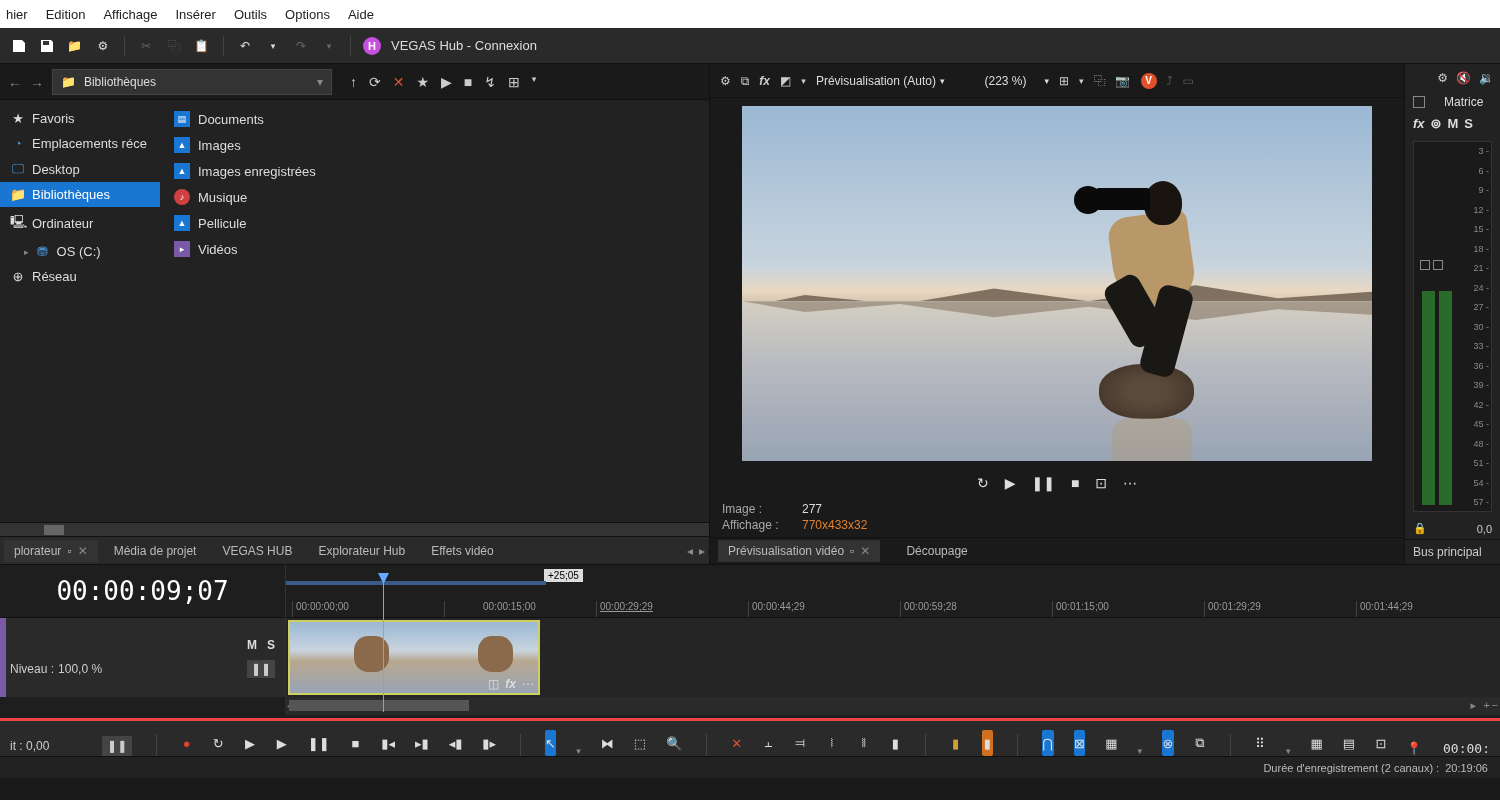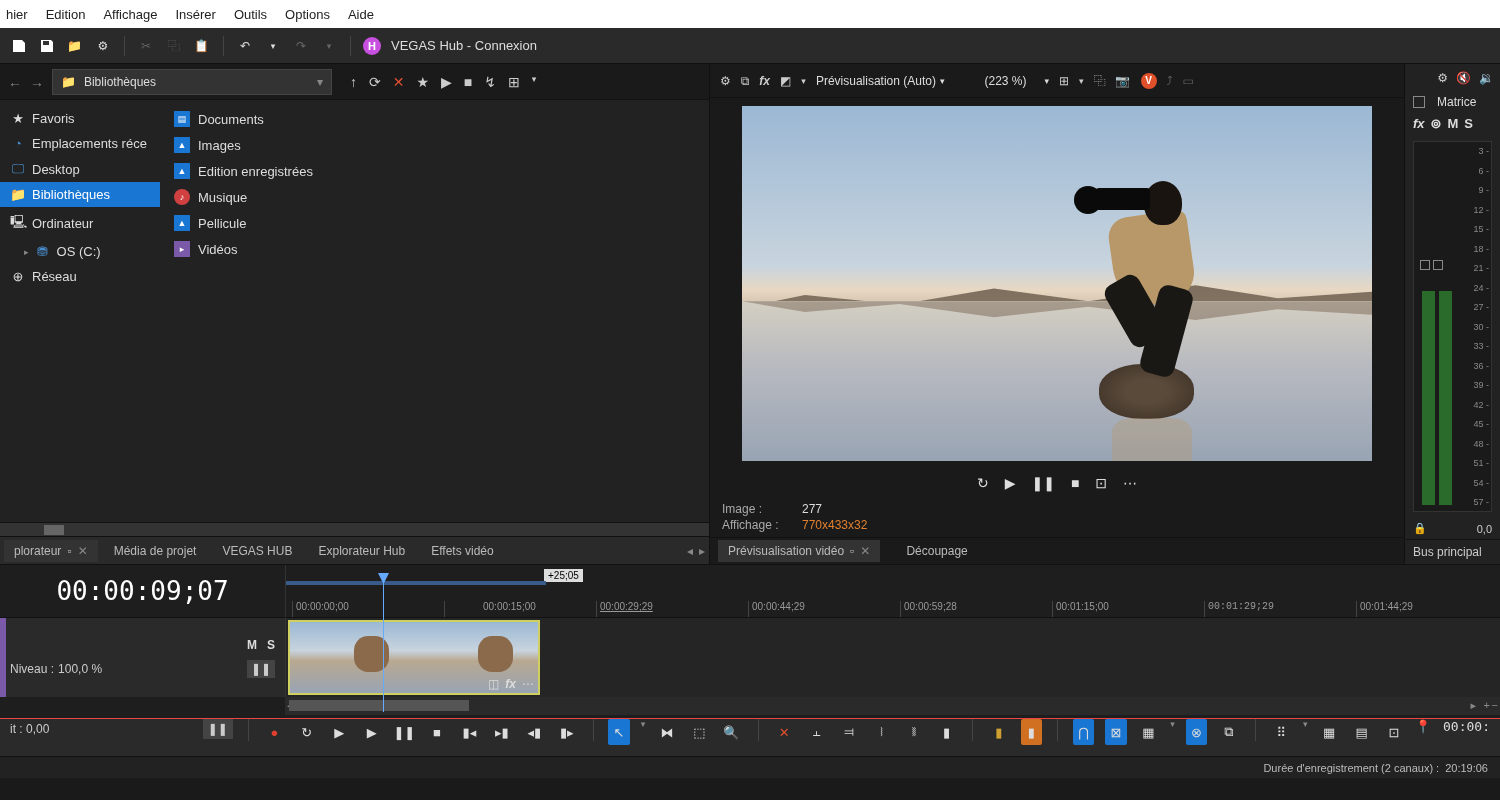--- a/index.html
+++ b/index.html
@@ -59,21 +59,21 @@
 .reflection .torso{position:absolute;top:10px;right:10px;width:80px;height:80px;background:#b89868;border-radius:20px}
 .transport{height:30px;display:flex;align-items:center;justify-content:center;gap:16px;color:#ddd}
 .transport .ic{cursor:pointer;font-size:14px}
 .pv-info{padding:4px 12px;font-size:12px;line-height:16px;display:flex;gap:40px}
 .pv-info .lbl{color:#aaa;display:inline-block;min-width:100px}
 .pv-info .val{color:#ddd}
 .pv-info .val.hl{color:#e08030}
 .pv-tabs{height:28px;display:flex;align-items:center;padding:0 8px;gap:16px;border-top:1px solid #111}
 .meter-pane{width:95px;background:#222;display:flex;flex-direction:column}
 .meter-tools{height:28px;display:flex;align-items:center;justify-content:flex-end;gap:8px;padding:0 6px;color:#ccc}
-.matrix-row{display:flex;align-items:center;gap:12px;padding:3px 8px;color:#ddd;font-size:12px}
+.matrix-row{display:flex;align-items:center;gap:19px;padding:3px 8px;color:#ddd;font-size:12px}
 .matrix-row .sq{width:12px;height:12px;border:1px solid #888}
 .fx-row{display:flex;gap:6px;padding:4px 8px;font-size:13px;font-weight:bold;color:#ddd}
 .meter{flex:1;position:relative;margin:6px 8px;background:#1a1a1a;border:1px solid #333}
 .meter-scale{position:absolute;right:2px;top:4px;bottom:4px;width:20px;display:flex;flex-direction:column;justify-content:space-between;font-size:9px;color:#888;text-align:right}
 .meter-bars{position:absolute;left:8px;top:6px;bottom:6px;width:30px;display:flex;gap:4px}
 .meter-bar{flex:1;background:linear-gradient(to top,#2a6a2a 0%,#2a6a2a 60%,#1a1a1a 60%)}
 .meter-bot{padding:4px 8px;display:flex;align-items:center;gap:6px;font-size:11px;color:#ccc}
 .meter-bot .lock{color:#888}
 .bus-tab{padding:5px 8px;font-size:12px;color:#ccc;border-top:1px solid #111}
 .timeline{height:154px;background:#1e1e1e;display:flex;flex-direction:column;border-top:1px solid #111}
@@ -91,21 +91,21 @@
 .track-niv{display:flex;gap:4px;align-items:center}
 .track-content{flex:1;position:relative;border-left:1px solid #333;border-top:1px solid #111;background:#252525}
 .clip{position:absolute;top:2px;bottom:2px;border:2px solid #cfd060;background:#333;overflow:hidden;display:flex}
 .clip-label{position:absolute;top:0;left:0;right:0;background:rgba(122,90,168,.85);color:#fff;font-size:10px;padding:1px 3px;white-space:nowrap;overflow:hidden}
 .clip-thumb{flex:1;background:linear-gradient(#9bb8d4 0%,#c8d4de 40%,#b8a890 55%,#98a4b4 100%);position:relative}
 .clip-thumb::after{content:"";position:absolute;right:20%;top:20%;width:28%;height:50%;background:#8a6a4a;border-radius:40%}
 .clip-fx{position:absolute;bottom:2px;right:4px;display:flex;gap:6px;color:#ddd;font-size:12px}
 .tl-scroll{height:18px;background:#2a2a2a;position:relative;margin-left:285px}
 .tl-scroll .thumb{position:absolute;left:4px;top:3px;width:180px;height:11px;background:#555}
 .tl-scroll .arr{position:absolute;top:2px;color:#888;font-size:11px}
-.bottom-bar{height:38px;display:flex;align-items:flex-start;background:#2a2a2a;border-top:1px solid #ef4444;padding:0 10px;gap:11px}
+.bottom-bar{height:38px;display:flex;align-items:flex-end;background:#2a2a2a;border-top:3px solid #ef4444;padding:0 10px;gap:20px}
 .bottom-bar .lbl{color:#ccc;font-size:12px;margin-right:20px}
 .bottom-bar .ic{width:26px;height:26px;display:flex;align-items:center;justify-content:center;color:#ddd;cursor:pointer;font-size:13px}
 .bottom-bar .ic.rec{color:#e04030}
 .bottom-bar .ic.boxed{background:#1976d2;border-radius:2px}
 .bottom-bar .ic.orange{background:#d07020;border-radius:2px}
 .bottom-bar .sep{width:1px;height:22px;background:#444;margin:0 4px}
 .status{height:22px;background:#222;display:flex;align-items:center;justify-content:flex-end;padding:0 12px;font-size:11px;color:#bbb;border-top:1px solid #111;gap:6px}
 .bb-left{display:flex;align-items:center;gap:12px;width:270px}
 .tc-small{color:#ddd;font-family:Consolas,monospace;font-size:13px;margin-left:auto}
 .pin{color:#e0a030}
@@ -211,21 +211,21 @@
         <div class="file-item">
             <span class="file-ic">▤</span>
             <span>Documents</span>
           </div>
         <div class="file-item">
             <span class="file-ic">▲</span>
             <span>Images</span>
           </div>
         <div class="file-item">
             <span class="file-ic">▲</span>
-            <span>Edition enregistrées</span>
+            <span>Images enregistrées</span>
           </div>
         <div class="file-item">
             <span class="file-ic mus">♪</span>
             <span>Musique</span>
           </div>
         <div class="file-item">
             <span class="file-ic">▲</span>
             <span>Pellicule</span>
           </div>
         <div class="file-item">
@@ -382,21 +382,21 @@
       <div class="ruler-flag" style="left:258px">+25;05</div>
       <div class="playhead" style="left:97px"></div>
       <div style="position:absolute;top:16px;left:0;width:260px;height:4px;background:#3a5a8a"></div>
       <div id="ruler-marks">
           <div class="ruler-mark" style="left: 6px;">00:00:00;00</div>
           <div class="ruler-mark" style="left: 158px; padding-left: 38px;">00:00:15;00</div>
           <div class="ruler-mark" style="left: 310px; text-decoration: underline;">00:00:29;29</div>
           <div class="ruler-mark" style="left: 462px;">00:00:44;29</div>
           <div class="ruler-mark" style="left: 614px;">00:00:59;28</div>
           <div class="ruler-mark" style="left: 766px;">00:01:15;00</div>
-          <div class="ruler-mark" style="left: 918px; font-family: Liberation Mono, monospace;">00:01:29;29</div>
+          <div class="ruler-mark" style="left: 918px;">00:01:29;29</div>
           <div class="ruler-mark" style="left: 1070px;">00:01:44;29</div>
         </div>
     </div>
   </div>
   <div class="tl-track">
     <div class="track-head">
       <div class="purple"></div>
       <div style="display:flex;flex-direction:column;gap:8px;width:100%">
         <div style="display:flex">
             <div class="track-ms">

